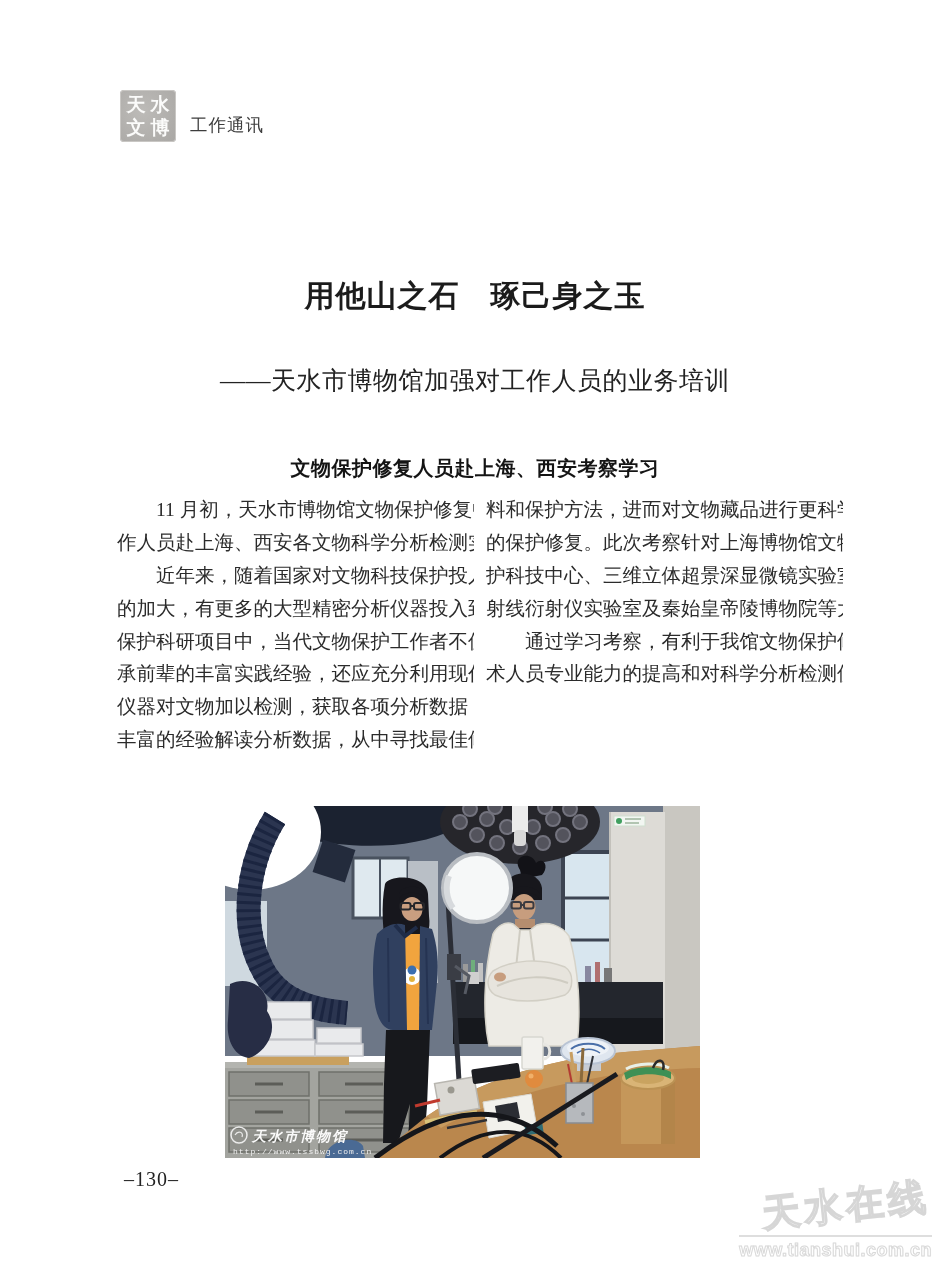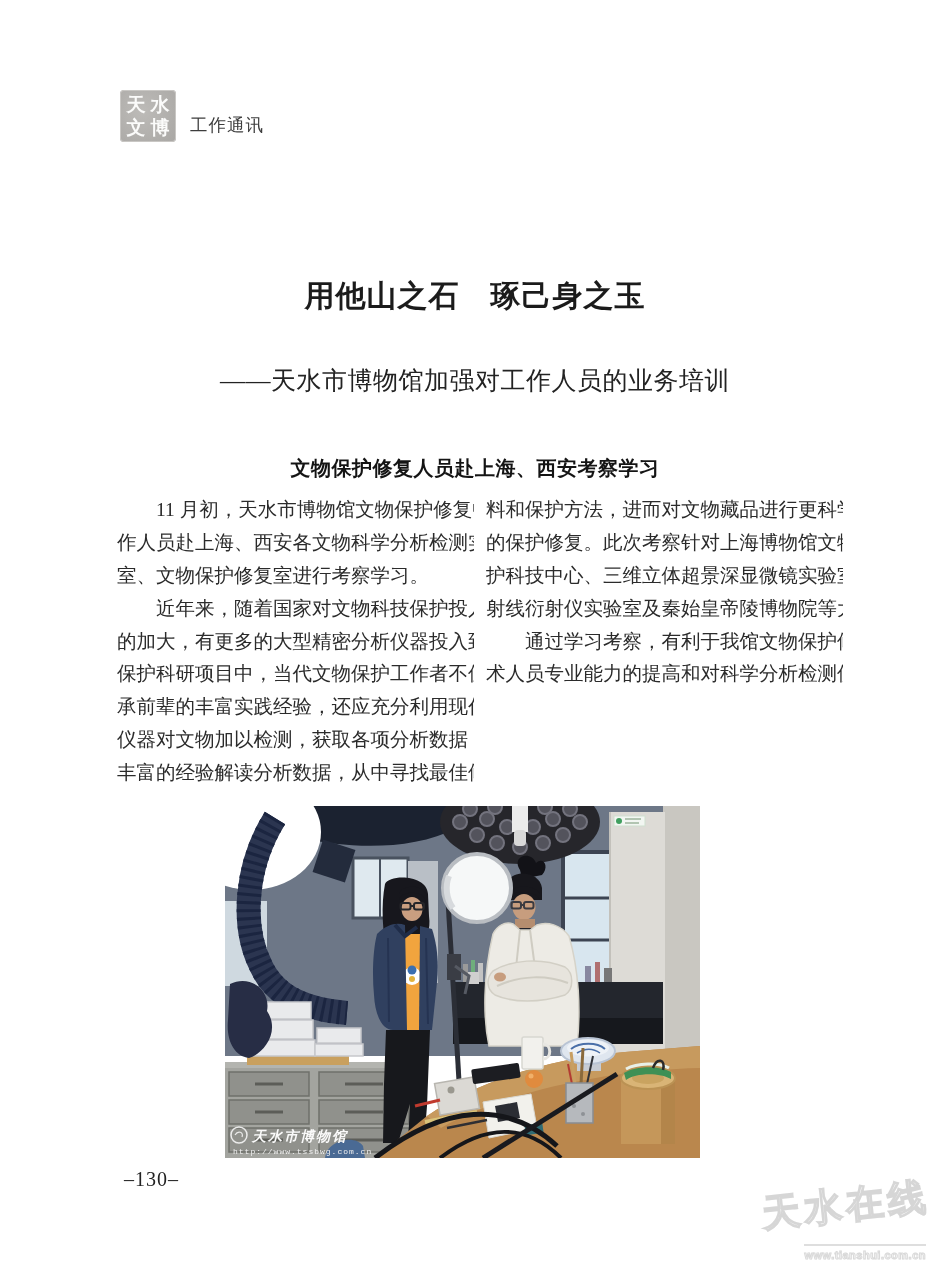--- a/index.html
+++ b/index.html
@@ -80,22 +80,22 @@
   }
   .sitewm .wm-name {
     display:block; position:absolute; right:14px; bottom:40px;
     font-size:38px; font-weight:bold; letter-spacing:4px;
     color:#ffffff;
     -webkit-text-stroke:1.4px #d6d6d6;
     text-shadow:0 0 1px #d9d9d9;
     transform:rotate(-6deg);
   }
   .sitewm .wm-url {
-    display:block; position:absolute; right:18px; bottom:10px;
-    font-size:11px; font-weight:bold; letter-spacing:0.5px;
+    display:block; position:absolute; right:12px; bottom:10px;
+    font-size:18px; font-weight:bold; letter-spacing:0.5px;
     color:#ffffff;
     -webkit-text-stroke:1px #d9d9d9;
     text-shadow:0 0 1px #dcdcdc;
     border-top:2px solid #dedede; padding-top:3px;
   }
 </style>
 </head>
 <body>
 
 <div class="hdr">
@@ -109,21 +109,20 @@
 </div>
 
 <div class="title">用他山之石　琢己身之玉</div>
 <div class="subtitle">——天水市博物馆加强对工作人员的业务培训</div>
 <div class="heading">文物保护修复人员赴上海、西安考察学习</div>
 
 <div class="cols">
   <div class="col">
     <div class="tline">　　11 月初，天水市博物馆文物保护修复中心工</div>
     <div class="tline">作人员赴上海、西安各文物科学分析检测实验</div>
-    <div class="tline pend">室、文物保护修复室进行考察学习。</div>
     <div class="tline">　　近年来，随着国家对文物科技保护投入力度</div>
     <div class="tline">的加大，有更多的大型精密分析仪器投入到文物</div>
     <div class="tline">保护科研项目中，当代文物保护工作者不仅要继</div>
     <div class="tline">承前辈的丰富实践经验，还应充分利用现代分析</div>
     <div class="tline">仪器对文物加以检测，获取各项分析数据，通过</div>
     <div class="tline">丰富的经验解读分析数据，从中寻找最佳修复材</div>
   </div>
   <div class="col">
     <div class="tline">料和保护方法，进而对文物藏品进行更科学有效</div>
     <div class="tline">的保护修复。此次考察针对上海博物馆文物保</div>

